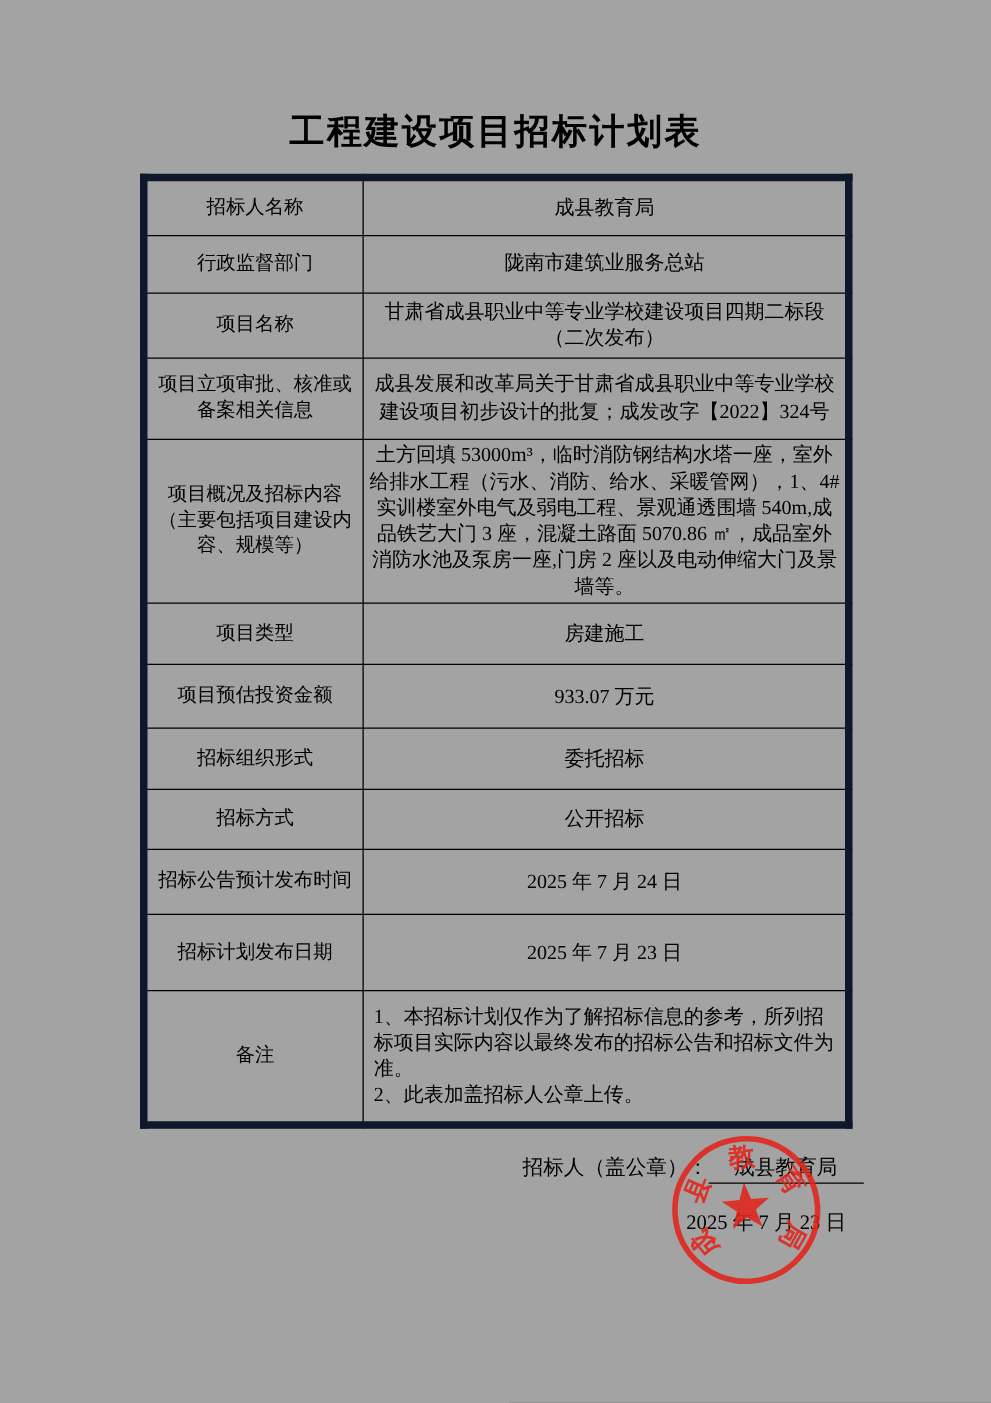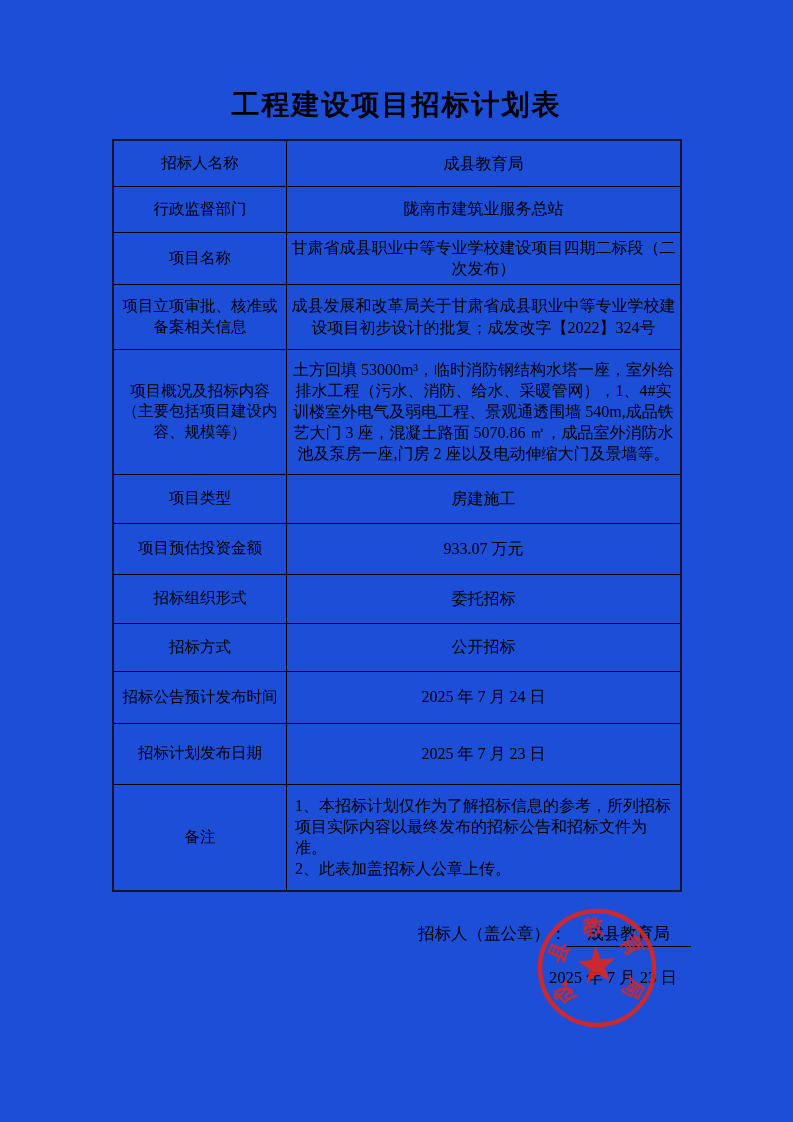--- a/index.html
+++ b/index.html
@@ -1,35 +1,35 @@
 <!DOCTYPE html>
 <html><head>
 <meta charset="utf-8">
 <style>
   html,body { margin:0; padding:0; background:#888; }
   .page {
     position:relative;
     width:793px; height:1122px;
     margin:0 auto;
-    background:#1d4ed8;
+    background:#a3a3a3;
     font-family:"Liberation Serif","DejaVu Serif",serif;
     color:#000;
     overflow:hidden;
   }
   .doc-title {
     position:absolute; top:86px; left:0; width:100%;
     margin:0; text-align:center;
     font-family:"Liberation Sans","DejaVu Sans",sans-serif;
     font-size:28px; font-weight:700; letter-spacing:2px;
   }
   table.plan-table {
     position:absolute; left:112px; top:139px;
     width:570px; table-layout:fixed;
     border-collapse:collapse;
-    border:2px solid #0f172a;
+    border:6px solid #0f172a;
   }
   .plan-table td {
     border:1px solid #000;
     vertical-align:middle;
     text-align:center;
     font-size:16px;
     line-height:1.32;
     padding:2px 4px;
     overflow:hidden;
   }

